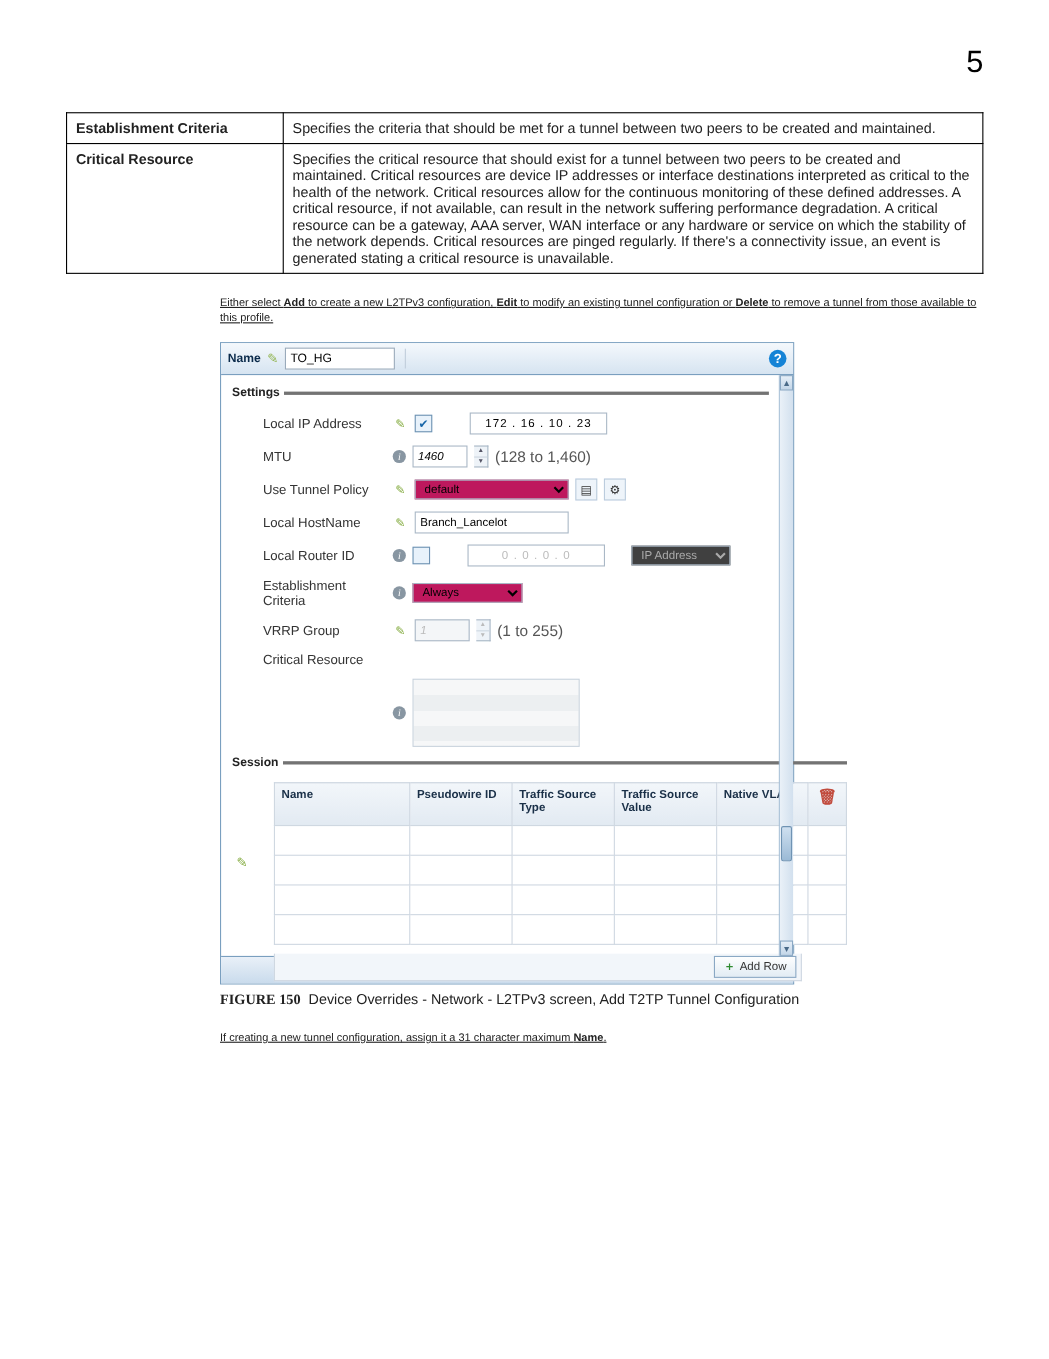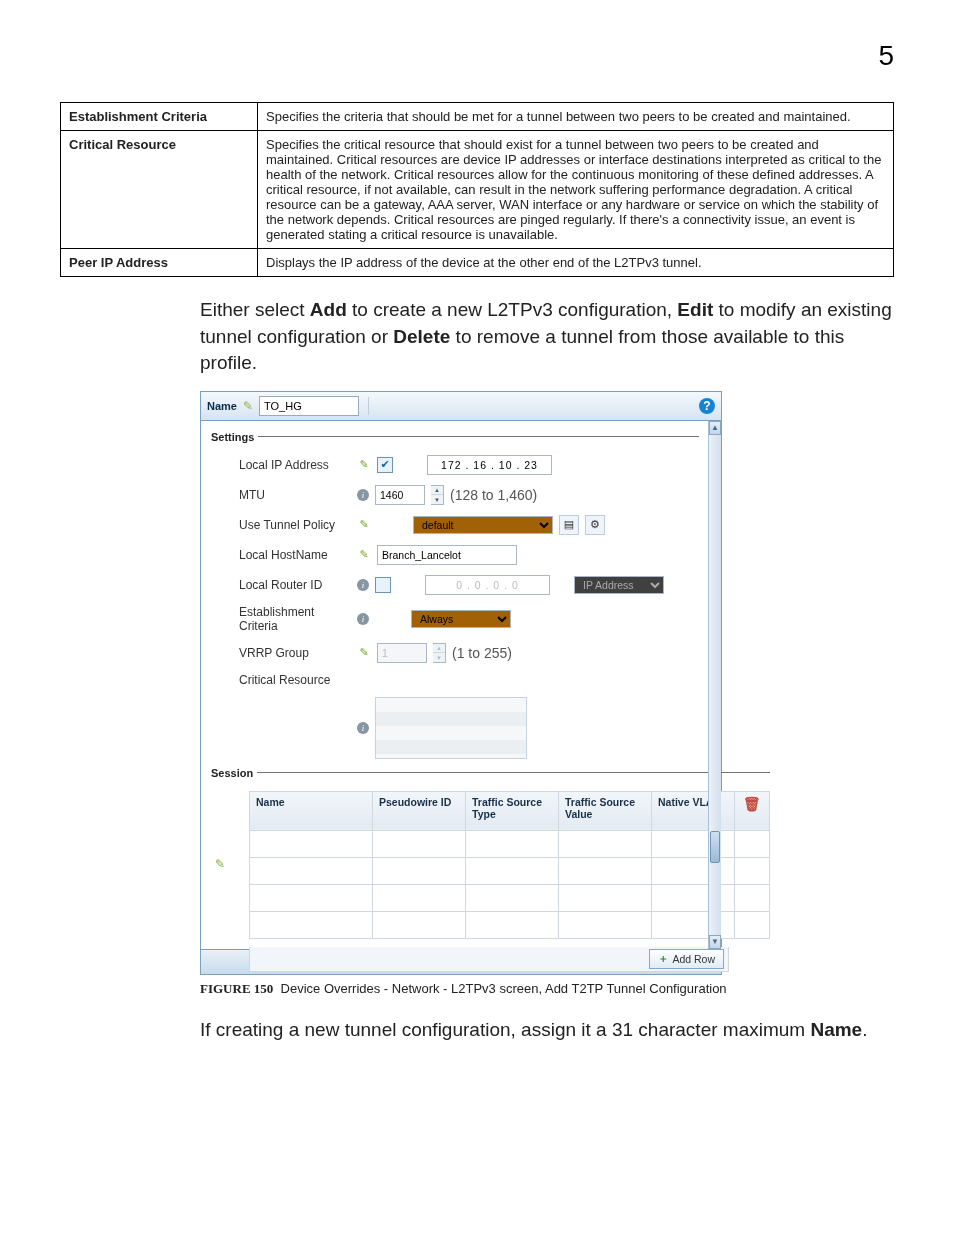--- a/index.html
+++ b/index.html
@@ -28,22 +28,23 @@
     padding: 6px 8px;
     vertical-align: top;
     font-size: 13px;
   }
   table.def-table td.term {
     width: 180px;
     font-weight: bold;
   }
   .body-text {
     margin: 0 0 14px 140px;
-    font-size: 19px;
+    font-size: 10px;
     line-height: 1.4;
+    text-decoration: underline;
   }
   .body-text b { font-weight: bold; }
 
   
   .dialog {
     width: 520px;
     margin: 0 0 6px 140px;
     border: 1px solid #7a9fbf;
     background: #fff;
     font-size: 11px;
@@ -110,21 +111,21 @@
   .scroll-thumb {
     position: absolute; left: 1px; right: 1px;
     top: 410px; height: 30px;
     background: linear-gradient(#cfe0f0,#9bbad6);
     border: 1px solid #6f93b3;
     border-radius: 2px;
   }
 
   fieldset.grp {
     border: none;
-    border-top: 1px solid #737373;
+    border-top: 3px solid #737373;
     margin: 2px 12px 8px 0;
     padding: 8px 0 0 0;
   }
   fieldset.grp > legend {
     font-weight: bold;
     font-size: 11px;
     color: #222;
     padding: 0 4px 0 0;
   }
   .row {
@@ -140,39 +141,39 @@
   .ficon.info {
     display: inline-flex; width: 12px; height: 12px; border-radius: 50%;
     background: #8896a2; color: #fff; font-size: 9px; align-items: center; justify-content: center;
     font-style: italic; font-family: Georgia, serif;
   }
   .row input[type=text], .row select {
     height: 18px; border: 1px solid #aab8c6; font-size: 10.5px;
     padding: 0 4px; background: #fff;
   }
   .row input.ip { width: 115px; text-align: center; letter-spacing: 1px; margin-left: 28px; }
-  .row input.num { width: 40px; }
+  .row input.num { width: 40px; font-style: italic; }
   .row input.txt { width: 130px; }
   .row .spin {
     width: 12px; height: 18px; border: 1px solid #aab8c6; border-left: none;
     display: flex; flex-direction: column; background: #eef3f8;
   }
   .row .spin span {
     flex: 1; font-size: 6px; display: flex; align-items: center; justify-content: center;
     border-bottom: 1px solid #ccd6e0; color: #556; cursor: pointer;
   }
   .row .spin span:last-child { border-bottom: none; }
   .row .spin.disabled span { color: #bbb; }
   .row .hint { font-size: 14px; color: #555; }
   .row .chk {
     width: 14px; height: 14px; border: 1px solid #6f93b3;
     background: #e8f2fb; display: inline-flex; align-items: center; justify-content: center;
     font-size: 11px; color: #1565a8;
   }
-  .row select.sel { width: 140px; background: #a16207; margin-left: 36px; }
+  .row select.sel { width: 140px; background: #be185d; }
   .row select.sel-sm { width: 90px; background: #404040; }
   .row .btn-ico {
     width: 18px; height: 18px; border: 1px solid #bcd;
     background: #eef4fa; display: inline-flex; align-items: center; justify-content: center;
     font-size: 11px;
   }
   .crit-list {
     width: 150px; height: 60px; border: 1px solid #c8d2dc;
     background: repeating-linear-gradient(#f6f7f8 0, #f6f7f8 14px, #eceff1 14px, #eceff1 28px);
   }
@@ -247,24 +248,20 @@
 
 <table class="def-table">
   <tbody>
       <tr>
     <td class="term">Establishment Criteria</td>
     <td>Specifies the criteria that should be met for a tunnel between two peers to be created and maintained.</td>
   </tr>
   <tr>
     <td class="term">Critical Resource</td>
     <td>Specifies the critical resource that should exist for a tunnel between two peers to be created and maintained. Critical resources are device IP addresses or interface destinations interpreted as critical to the health of the network. Critical resources allow for the continuous monitoring of these defined addresses. A critical resource, if not available, can result in the network suffering performance degradation. A critical resource can be a gateway, AAA server, WAN interface or any hardware or service on which the stability of the network depends. Critical resources are pinged regularly. If there's a connectivity issue, an event is generated stating a critical resource is unavailable.</td>
-  </tr>
-  <tr>
-    <td class="term">Peer IP Address</td>
-    <td>Displays the IP address of the device at the other end of the L2TPv3 tunnel.</td>
   </tr>
 </tbody>
   </table>
 
 <p class="body-text">
   <span>Either select </span><b>Add</b><span> to create a new L2TPv3 configuration, </span><b>Edit</b><span> to modify an existing tunnel configuration or </span><b>Delete</b><span> to remove a tunnel from those available to this profile.</span>
 </p>
 
 <div class="dialog">
   <div class="dlg-toolbar">

